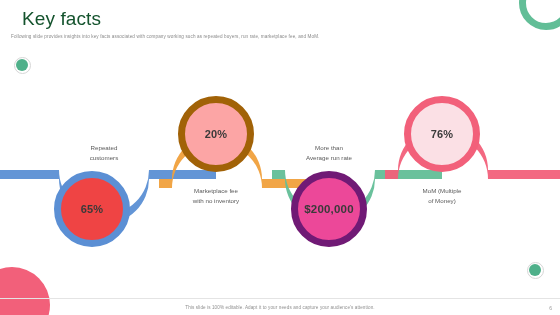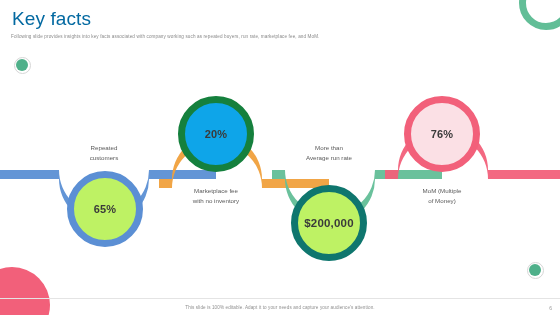--- a/index.html
+++ b/index.html
@@ -54,25 +54,25 @@
     height: 12px;
     border-radius: 50%;
     background: #4FB08A;
   }
   .dot-title { left: 14px; top: 57px; }
   .dot-br { right: 16px; bottom: 36px; }
 
   
   .title {
     position: absolute;
-    left: 12px;
+    left: 22px;
     top: 8px;
     font-size: 19px;
     font-weight: 400;
-    color: #0369a1;
+    color: #14532d;
     letter-spacing: .1px;
   }
   .subtitle {
     position: absolute;
     left: 11px;
     top: 34px;
     font-size: 4.6px;
     color: #8a8a8a;
     letter-spacing: .12px;
     white-space: nowrap;
@@ -101,43 +101,43 @@
     position: absolute;
     font-size: 6.2px;
     color: #5a5a5a;
     line-height: 1.55;
     text-align: center;
     width: 110px;
   }
 
   
   .n1-ring {
-    left: 67px; top: 171px;
+    left: 54px; top: 171px;
     width: 76px; height: 76px;
     border: 7px solid #5B8FD4;
-    background: #bef264;
+    background: #ef4444;
     text-align: right;
   }
   .n1-cap { left: 49px; top: 143px; }
 
   
   .n2-ring {
     left: 178px; top: 96px;
     width: 76px; height: 76px;
-    border: 7px solid #15803d;
-    background: #0ea5e9;
+    border: 7px solid #a16207;
+    background: #fca5a5;
   }
   .n2-cap { left: 161px; top: 186px; }
 
   
   .n3-ring {
-    left: 291px; top: 185px;
-    width: 76px; height: 76px;
-    border: 7px solid #0f766e;
-    background: #bef264;
+    left: 291px; top: 171px;
+    width: 76px; height: 76px;
+    border: 7px solid #701a75;
+    background: #ec4899;
   }
   .n3-cap { left: 274px; top: 143px; }
 
   
   .n4-ring {
     left: 404px; top: 96px;
     width: 76px; height: 76px;
     border: 7px solid #F2607A;
     background: #FBE0E5;
   }

